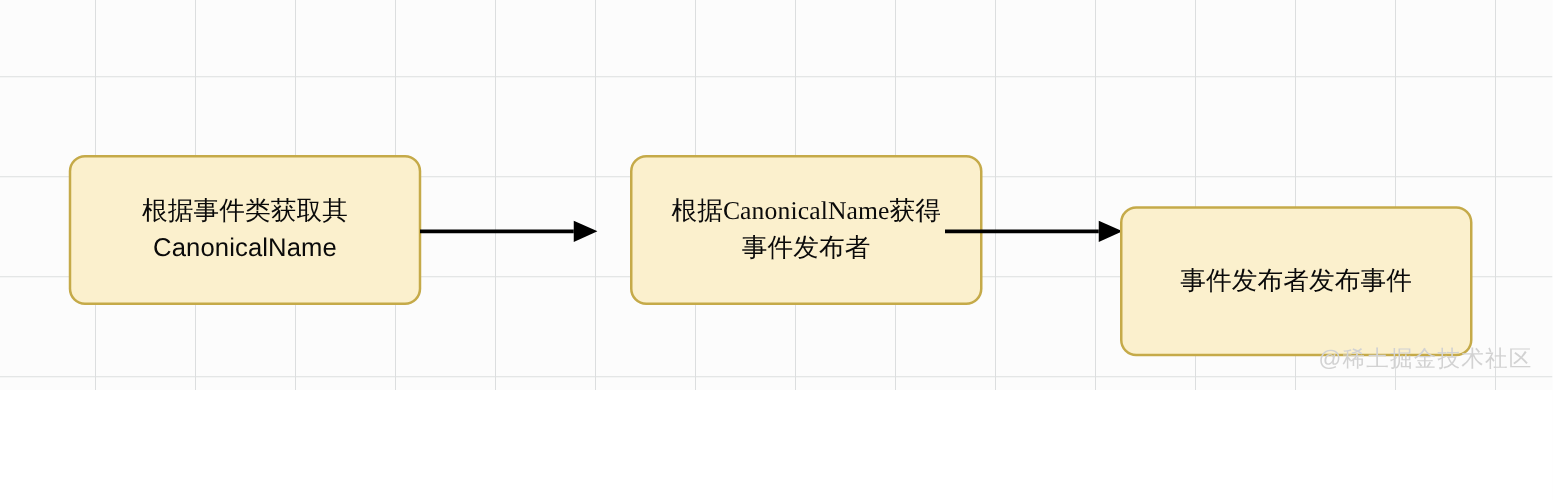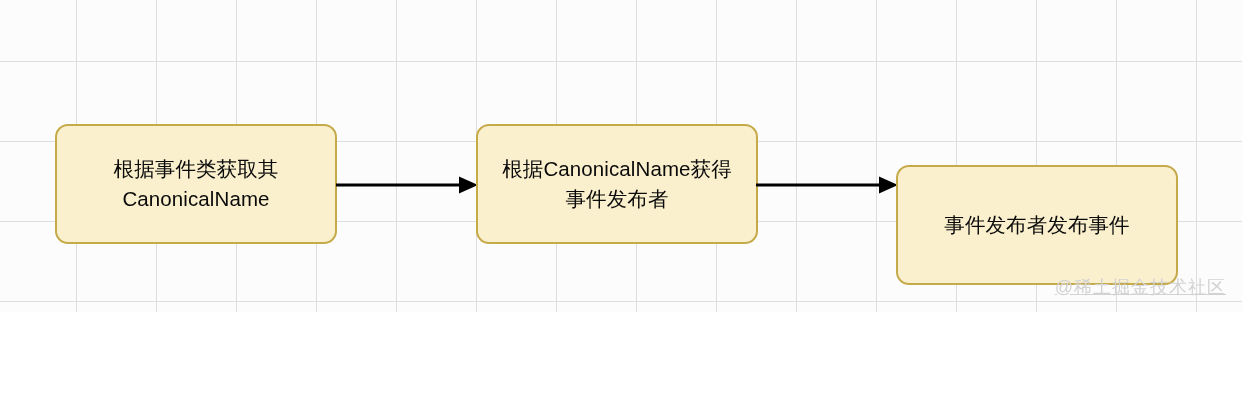--- a/index.html
+++ b/index.html
@@ -51,21 +51,21 @@
     text-align: center;
     color: #0a0a0a;
     font-size: 20.5px;
     line-height: 30px;
     letter-spacing: 0.1px;
     white-space: pre-line;
     padding: 0 10px;
   }
 
   #node-1 { left: 55px;  top: 124px; }
-  #node-2 { left: 476px; top: 124px; }
+  #node-2 { left: 504px; top: 124px; font-family: Liberation Serif, serif; }
   #node-3 { left: 896px; top: 124px; margin-top: 41px; }
 
   
   .arrow {
     position: absolute;
     top: 168px;
     height: 34px;
   }
   #arrow-1 { left: 336px; width: 142px; }
   #arrow-2 { left: 756px; width: 142px; }
@@ -74,21 +74,20 @@
   #watermark {
     position: absolute;
     right: 16px;
     bottom: 14px;
     font-size: 18px;
     line-height: 22px;
     color: #d2d2d2;
     letter-spacing: 1px;
     user-select: none;
     white-space: nowrap;
-    text-decoration: underline;
   }
 </style>
 </head>
 <body>
 
 <div id="canvas">
 
   <div id="grid"></div>
 
   <div class="node" id="node-1">根据事件类获取其

